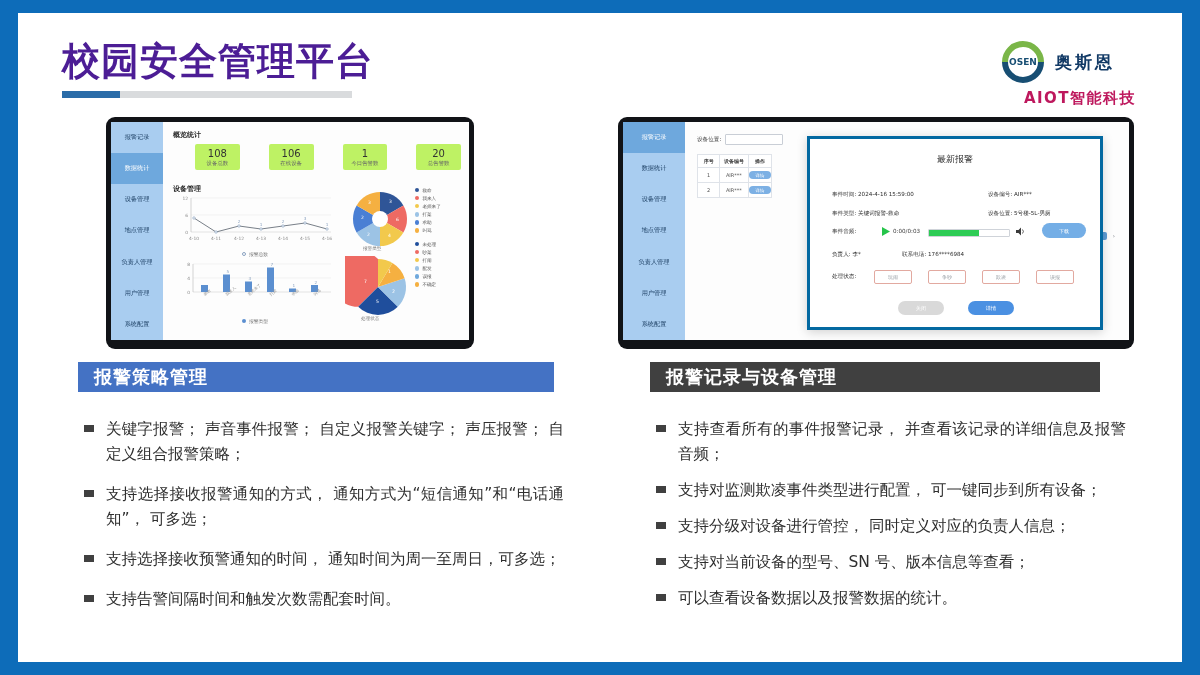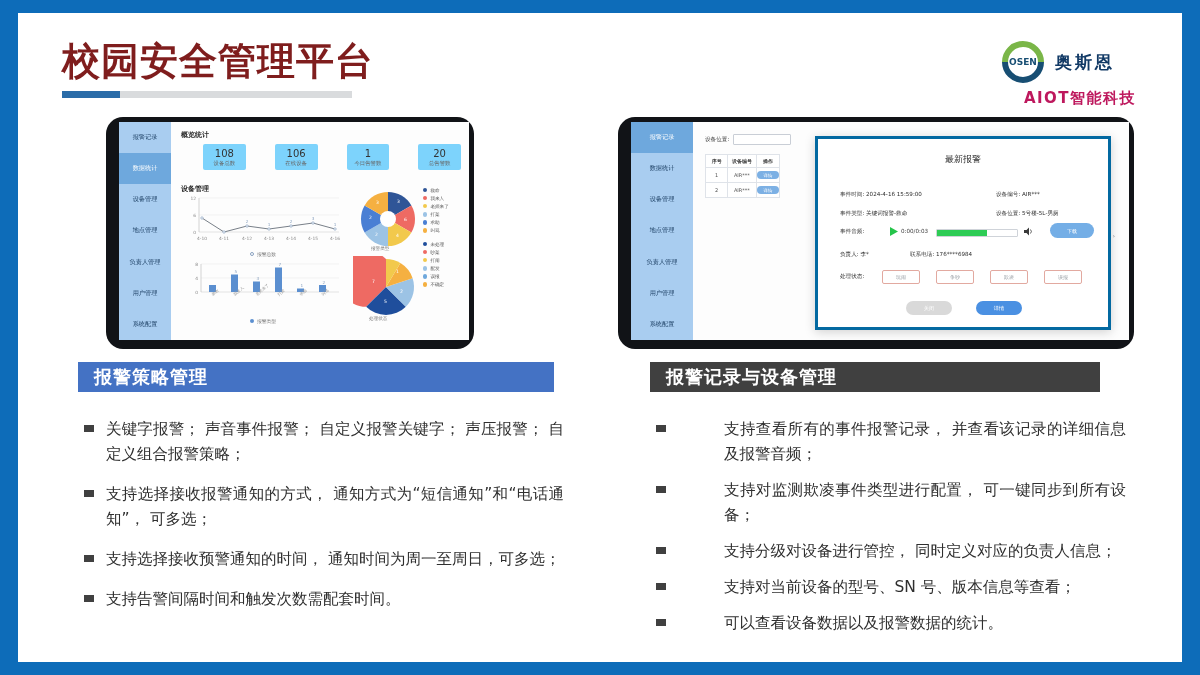--- a/index.html
+++ b/index.html
@@ -18,43 +18,43 @@
   #page {
     position: absolute;
     left: 18px; top: 13px;
     width: 1164px; height: 649px;
     background: #ffffff;
   }
 
   
   #title-block { position: absolute; left: 44px; top: 24px; }
   #title-text {
-    font-size: 38px; font-weight: bold; color: #7f1d1d;
+    font-size: 38px; font-weight: bold; color: #4c1d95;
     letter-spacing: 1px; line-height: 48px;
     white-space: nowrap;
   }
   #title-rule { position: relative; width: 290px; height: 7px; background: #d9dbdd; margin-top: 6px; }
   #title-rule-accent { position: absolute; left: 0; top: 0; width: 58px; height: 7px; background: #2a6ca8; }
 
   
   #logo { position: absolute; right: 22px; top: 26px; width: 160px; text-align: center; }
   #logo-row { display: flex; align-items: center; justify-content: flex-start; gap: 9px; }
   #logo-mark { position: relative; width: 46px; height: 46px; flex: 0 0 46px; }
   #logo-mark svg { display: block; }
   #logo-cn { font-size: 17px; font-weight: bold; color: #123a66; letter-spacing: 3px;
              font-family: "DejaVu Sans", sans-serif; white-space: nowrap; }
   #logo-sub { margin-top: 4px; font-size: 15px; font-weight: bold; color: #be185d;
               letter-spacing: 1.5px; font-family: "DejaVu Sans", sans-serif; white-space: nowrap; }
 
   
   .shot {
     position: absolute;
     background: #111317;
-    border-radius: 17px;
-    padding: 5px 5px 9px 13px;
+    border-radius: 9px;
+    padding: 5px 5px 9px 5px;
   }
   .shot-inner { position: relative; width: 100%; height: 100%; background: #ffffff; overflow: hidden; }
   #shot-left  { left: 88px;  top: 104px; width: 368px; height: 232px; }
   #shot-right { left: 600px; top: 104px; width: 516px; height: 232px; }
 
   
   .mini-sidebar {
     position: absolute; left: 0; top: 0; bottom: 0;
     background: #a9cdf0;
     display: flex; flex-direction: column;
@@ -65,21 +65,21 @@
     font-size: 6.2px; color: #1c3f63; white-space: nowrap;
     font-family: "DejaVu Sans", sans-serif;
   }
   .mini-sidebar .si.active { background: #6ea8dd; color: #ffffff; }
   .mini-main { position: absolute; top: 0; right: 0; bottom: 0; background: #fdfdfd; }
 
   .mini-h { font-size: 7px; font-weight: bold; color: #2a2a2a; font-family: "DejaVu Sans", sans-serif; }
 
   
   #stat-row { position: absolute; left: 10px; top: 22px; right: 8px; display: flex; gap: 7px; }
-  .stat-card { flex: 1 1 0; background: #7dd3fc; border-radius: 2px; padding: 4px 0 3px;
+  .stat-card { flex: 1 1 0; background: #bef264; border-radius: 2px; padding: 4px 0 3px;
                text-align: center; margin-left: 22px; }
   .stat-num { font-size: 10px; color: #333; font-family: "DejaVu Sans", sans-serif; }
   .stat-lbl { font-size: 5.4px; color: #666; margin-top: 1px; font-family: "DejaVu Sans", sans-serif; }
 
   
   .chart-box { position: absolute; }
   .axis-lbl { font-size: 4.4px; fill: #888; font-family: "DejaVu Sans", sans-serif; }
   .dot-lbl  { font-size: 4.2px; fill: #8aa2c0; font-family: "DejaVu Sans", sans-serif; }
   .legend-mini { display: flex; align-items: center; justify-content: center; gap: 3px;
                  font-size: 4.8px; color: #777; font-family: "DejaVu Sans", sans-serif; }
@@ -151,21 +151,21 @@
   #bullets-right { left: 638px; top: 404px; width: 470px; }
   .bullet { display: flex; margin-bottom: 15px; }
   .bullet .mk {
     flex: 0 0 10px; width: 7px; height: 7px; background: #404040;
     margin-top: 8px; margin-right: 12px;
   }
   .bullet .tx {
     font-size: 15.5px; line-height: 25px; color: #2f2f2f; text-align: justify;
     font-family: "DejaVu Sans", sans-serif;
   }
-  #bullets-right .bullet { margin-bottom: 11px; gap: 46px; }
+  #bullets-right .bullet { margin-bottom: 11px; }
 </style>
 </head>
 <body>
 
 <div id="slide">
  <div id="page">
 
   <div id="title-block">
     <div id="title-text">校园安全管理平台</div>
     <div id="title-rule">

